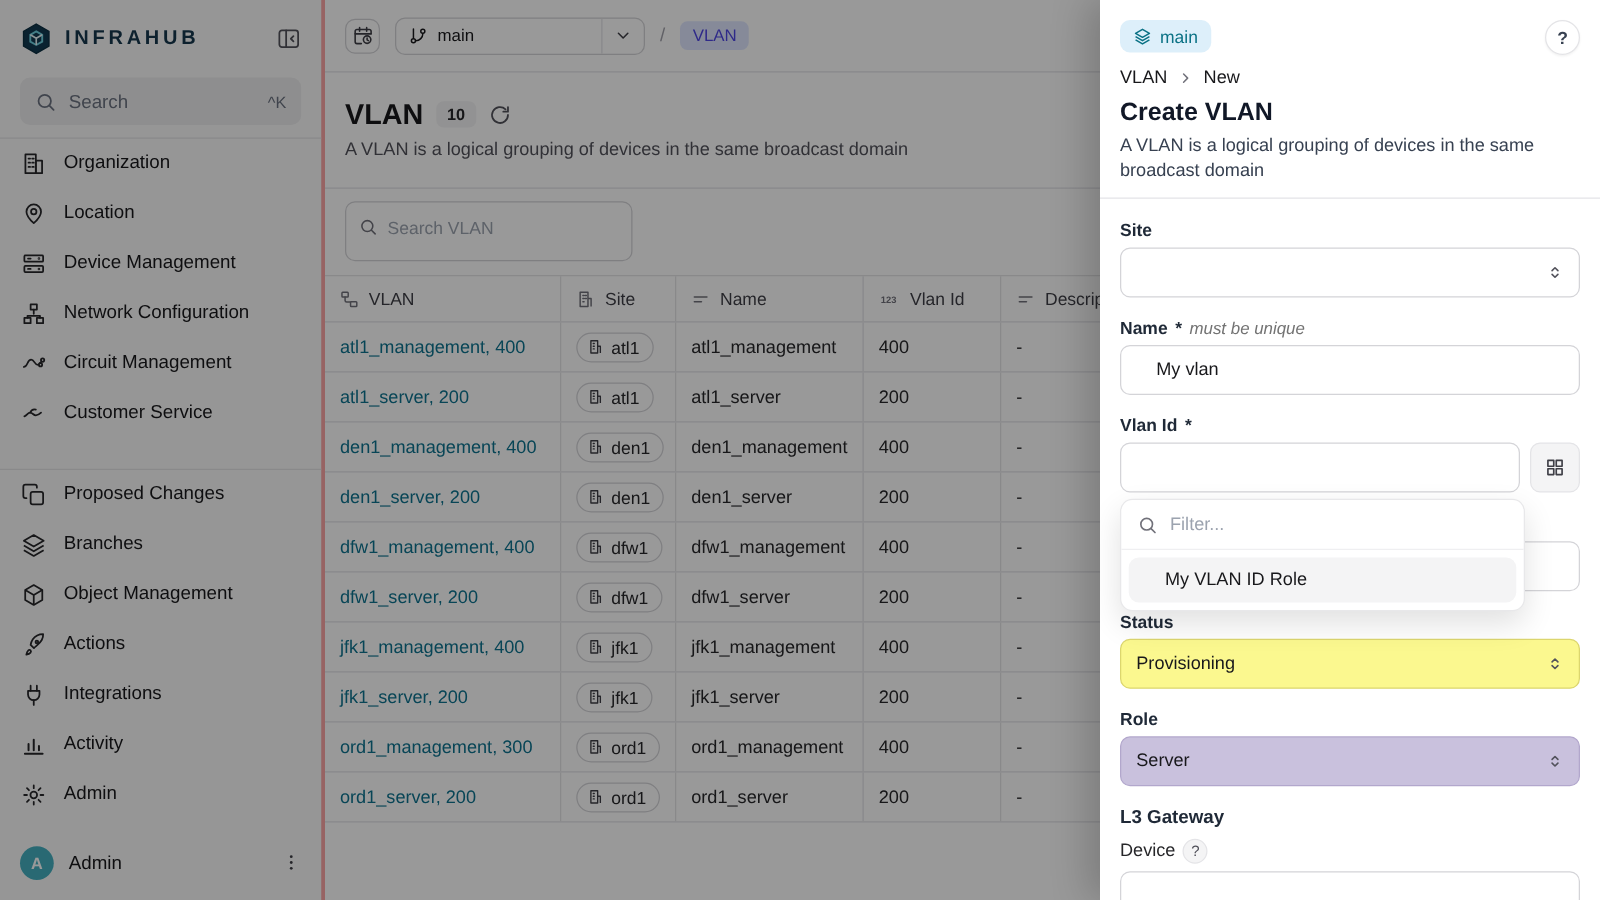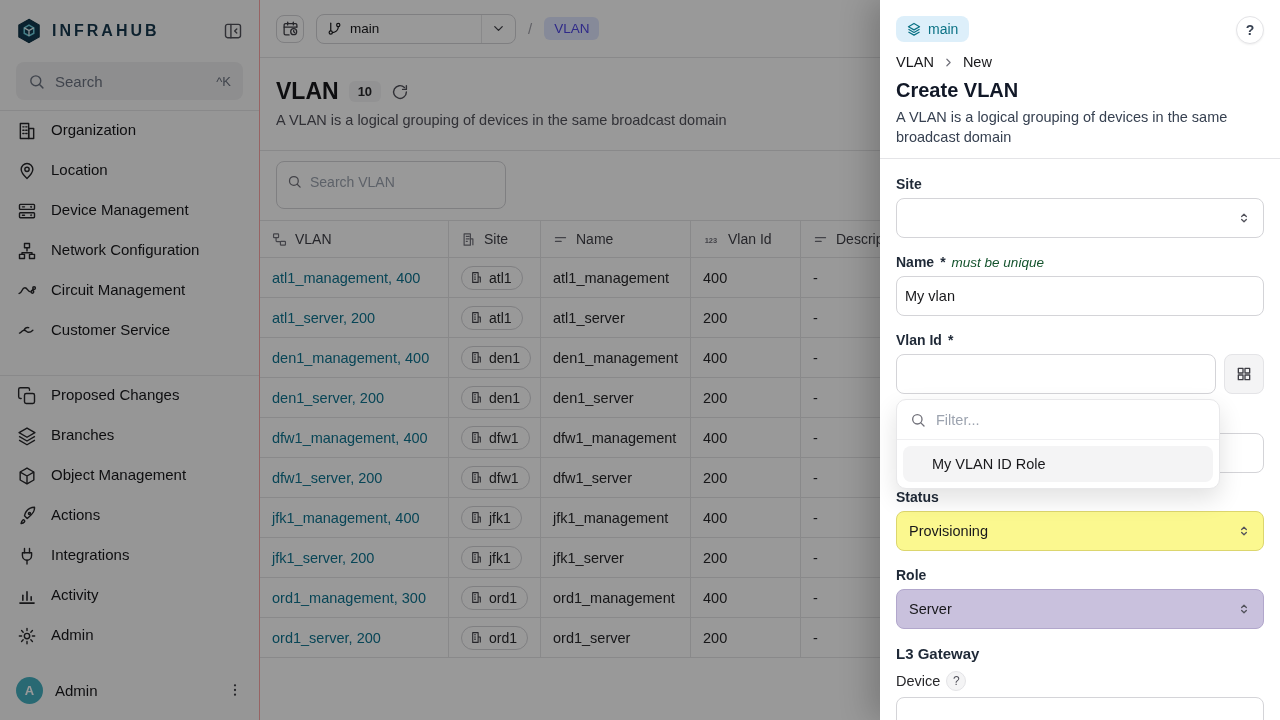--- a/index.html
+++ b/index.html
@@ -2,21 +2,21 @@
 <html><head>
 <meta charset="utf-8">
 <style>
   *{box-sizing:border-box;margin:0;padding:0}
   html,body{width:1280px;height:720px;overflow:hidden;background:#fff;
     font-family:"Liberation Sans","DejaVu Sans",sans-serif;color:#18181b;-webkit-font-smoothing:antialiased}
   .app{position:relative;width:1280px;height:720px;overflow:hidden}
   svg{display:block;flex:none}
 
   
-  .sidebar{position:absolute;left:0;top:0;width:260px;height:720px;background:#fbfbfb;border-right:1px solid #fca5a5;z-index:1}
+  .sidebar{position:absolute;left:0;top:0;width:260px;height:720px;background:#fbfbfb;border-right:3px solid #fca5a5;z-index:1}
   .logo-row{display:flex;align-items:center;height:62px;padding:0 16px;gap:10px}
   .logo-text{font-size:16px;font-weight:800;letter-spacing:3px;color:#16384e}
   .collapse-btn{margin-left:auto;color:#52525b;cursor:pointer}
   .side-search{margin:0 16px;height:38px;background:#ededee;border-radius:8px;display:flex;align-items:center;padding:0 12px;gap:10px;color:#6b7280}
   .side-search .ph{font-size:15px;color:#6b7280;flex:1}
   .side-search .kbd{font-size:13px;color:#6b7280}
   .nav-divider{height:1px;background:#e4e4e7;margin:10px 0 6px}
   .nav{padding:4px 0}
   .nav-item{display:flex;height:40px;padding:0 17px;gap:14px;font-size:15px;color:#18181b;cursor:pointer}
   .nav-item svg{color:#27272a}
@@ -68,26 +68,26 @@
   .branch-chip{display:inline-flex;align-items:center;gap:7px;background:#ddeffa;color:#0b7285;border-radius:8px;padding:5px 11px;font-size:14px;cursor:pointer}
   .help-btn{width:28px;height:28px;border-radius:50%;border:1px solid #e4e4e7;background:#fff;display:flex;align-items:center;justify-content:center;font-size:14px;font-weight:600;color:#374151;box-shadow:0 1px 2px rgba(0,0,0,.06);cursor:pointer}
   .drawer-crumb{display:flex;align-items:center;gap:8px;margin-top:10px;font-size:14.5px;color:#18181b}
   .drawer-crumb svg{color:#71717a}
   .drawer-title{margin-top:9px;font-size:20px;font-weight:700;color:#111827}
   .drawer-desc{margin-top:5px;font-size:14.5px;color:#374151;line-height:20px;max-width:360px}
   .drawer-divider{height:1px;background:#e4e4e7;margin:11px -16px 0}
   .form{margin-top:17px}
   .field{margin-bottom:16px}
   .f-label{font-size:14px;font-weight:600;color:#1f2937;margin-bottom:6px;display:flex;align-items:center;gap:6px}
-  .f-hint{font-style:italic;font-weight:400;color:#14532d;font-size:13.5px}
+  .f-hint{font-style:italic;font-weight:400;color:#737373;font-size:13.5px}
   .req{font-weight:600}
   .control{height:40px;border:1px solid #d4d4d8;border-radius:8px;background:#fff;display:flex;align-items:center;padding:0 12px;font-size:14.5px;color:#18181b}
   .select{justify-content:space-between;cursor:pointer}
   .select .unfold{color:#52525b}
-  .text-input{width:100%;height:40px;border:1px solid #d4d4d8;border-radius:8px;padding:0 8px;font-size:14.5px;color:#18181b;outline:none;background:#fff;font-family:inherit}
+  .text-input{width:100%;height:40px;border:1px solid #d4d4d8;border-radius:8px;padding:0 28px;font-size:14.5px;color:#18181b;outline:none;background:#fff;font-family:inherit}
   .vlanid-row{display:flex;gap:8px;align-items:center}
   .vlanid-row .text-input{flex:1}
   .pool-btn{width:40px;height:40px;border:1px solid #e4e4e7;background:#f4f4f5;border-radius:8px;display:flex;align-items:center;justify-content:center;color:#3f3f46;cursor:pointer}
   .field-vlan{position:relative}
   .dropdown{position:absolute;top:calc(100% + 5px);left:0;width:324px;background:#fff;border:1px solid #e8e8ea;border-radius:10px;box-shadow:0 10px 25px rgba(0,0,0,.12);z-index:6;overflow:hidden}
   .dd-filter{display:flex;align-items:center;gap:10px;height:40px;padding:0 13px;border-bottom:1px solid #efeff1;color:#71717a}
   .dd-filter input{border:0;outline:0;flex:1;font-size:14.5px;font-family:inherit;color:#18181b}
   .dd-filter input::placeholder{color:#9ca3af}
   .dd-list{padding:6px}
   .dd-option{height:36px;display:flex;align-items:center;background:#f4f4f5;border-radius:8px;padding-left:29px;font-size:14.5px;color:#18181b;cursor:pointer}

